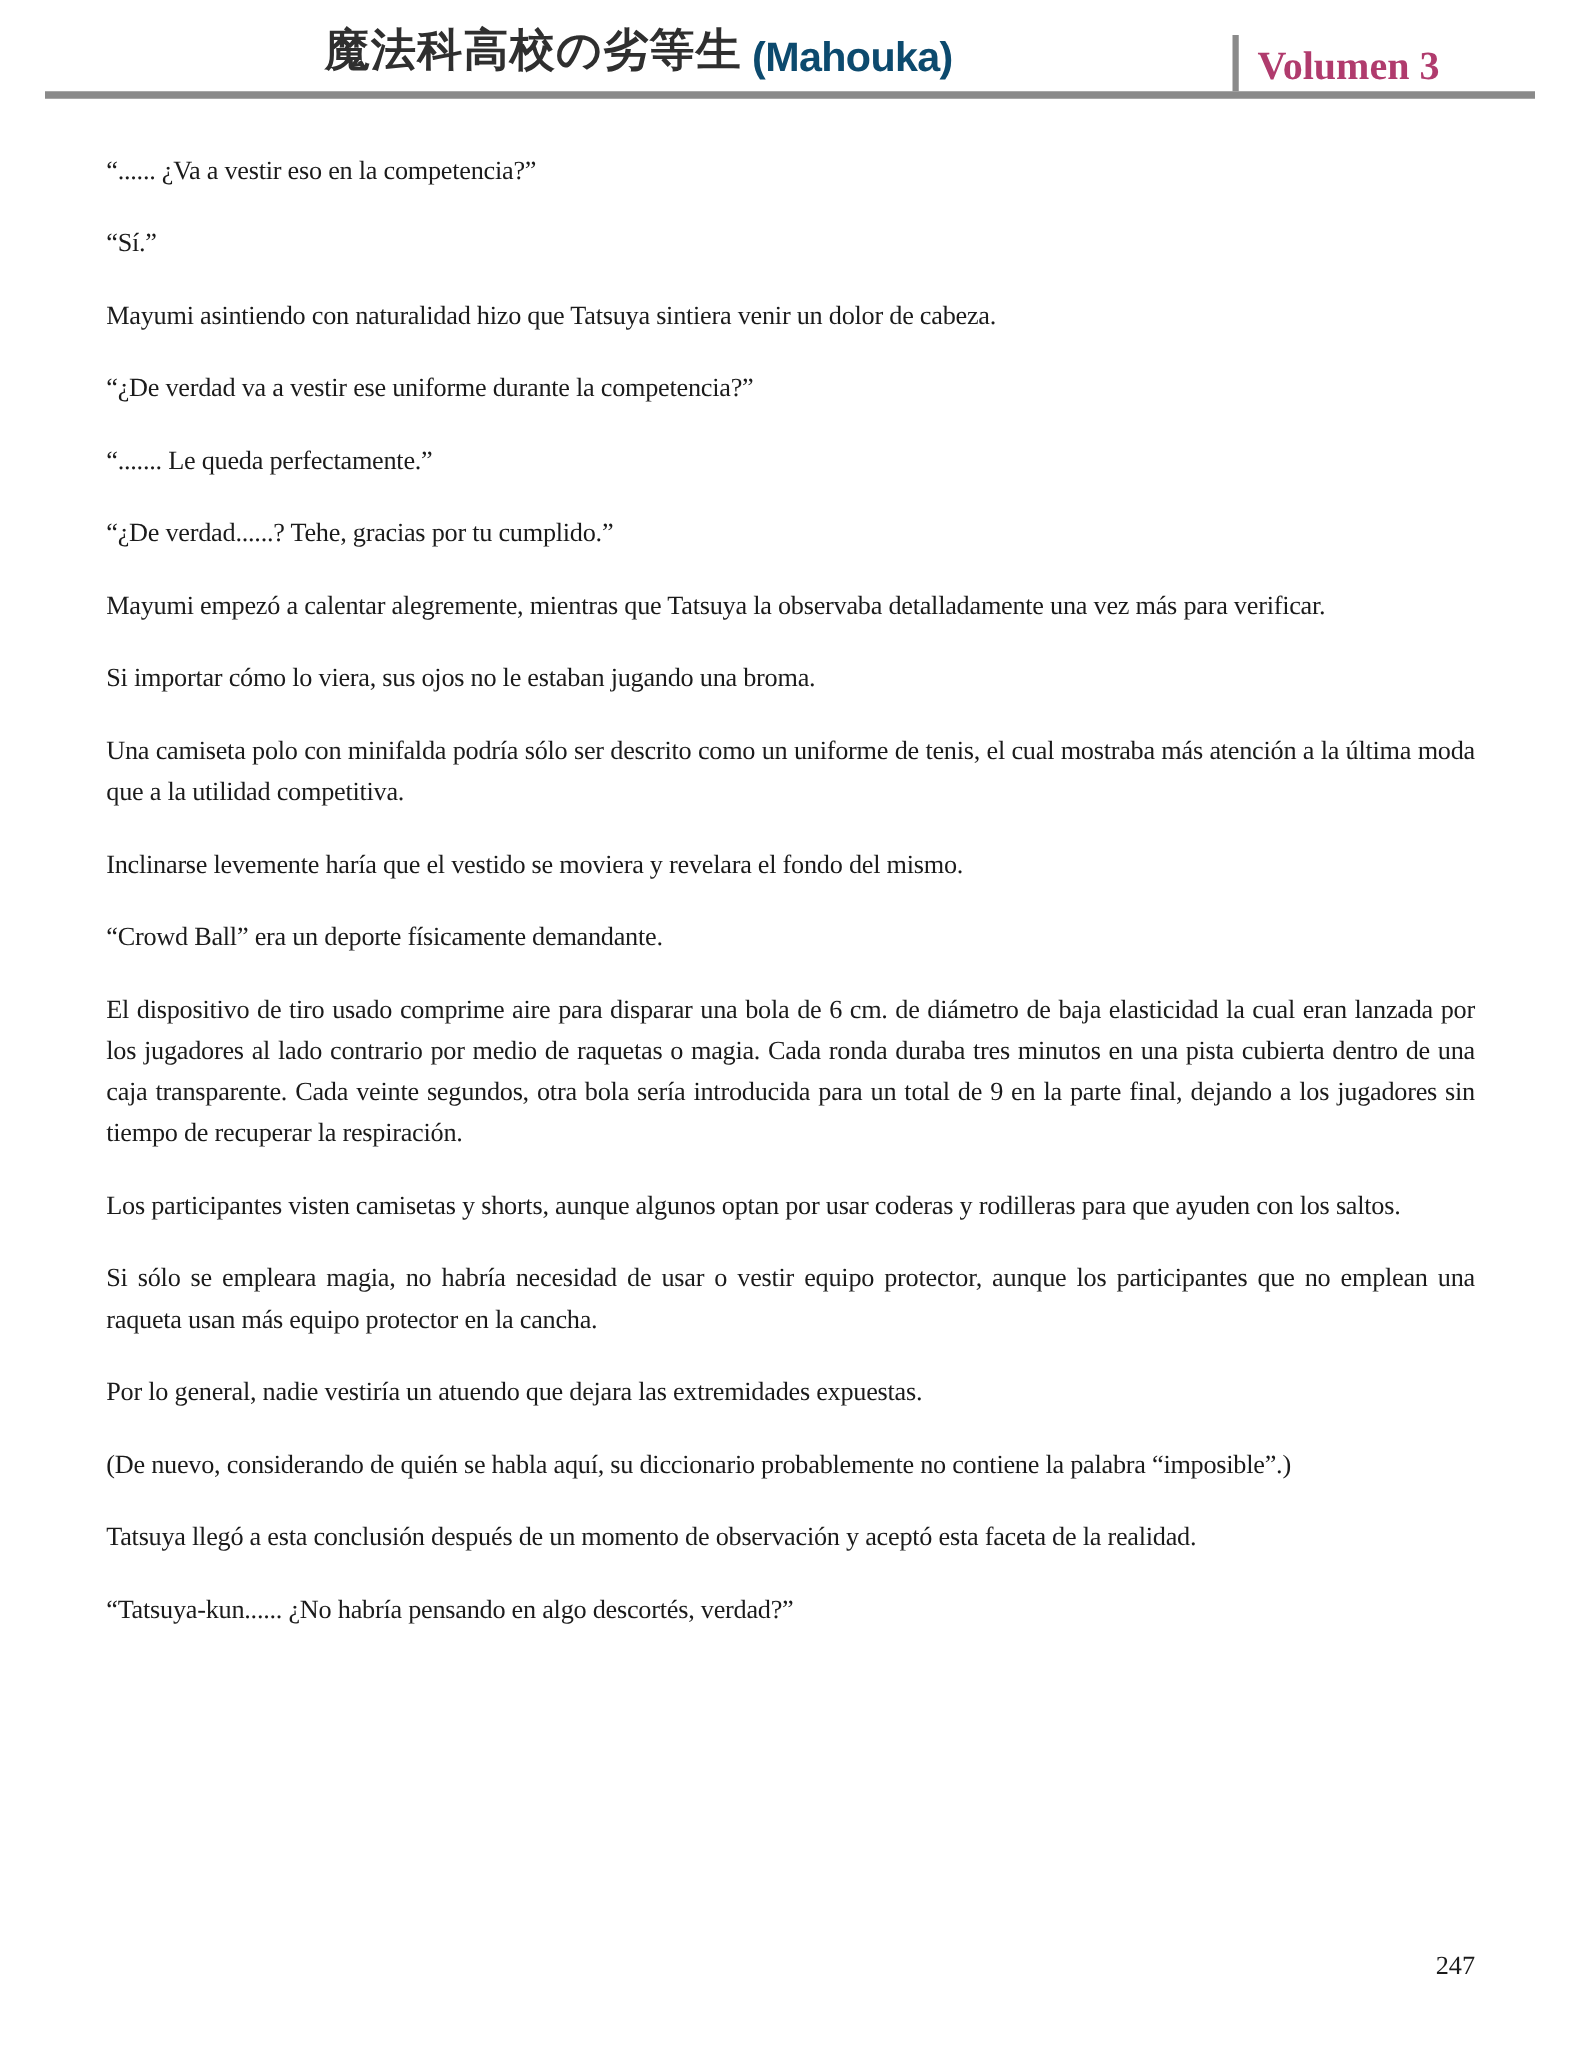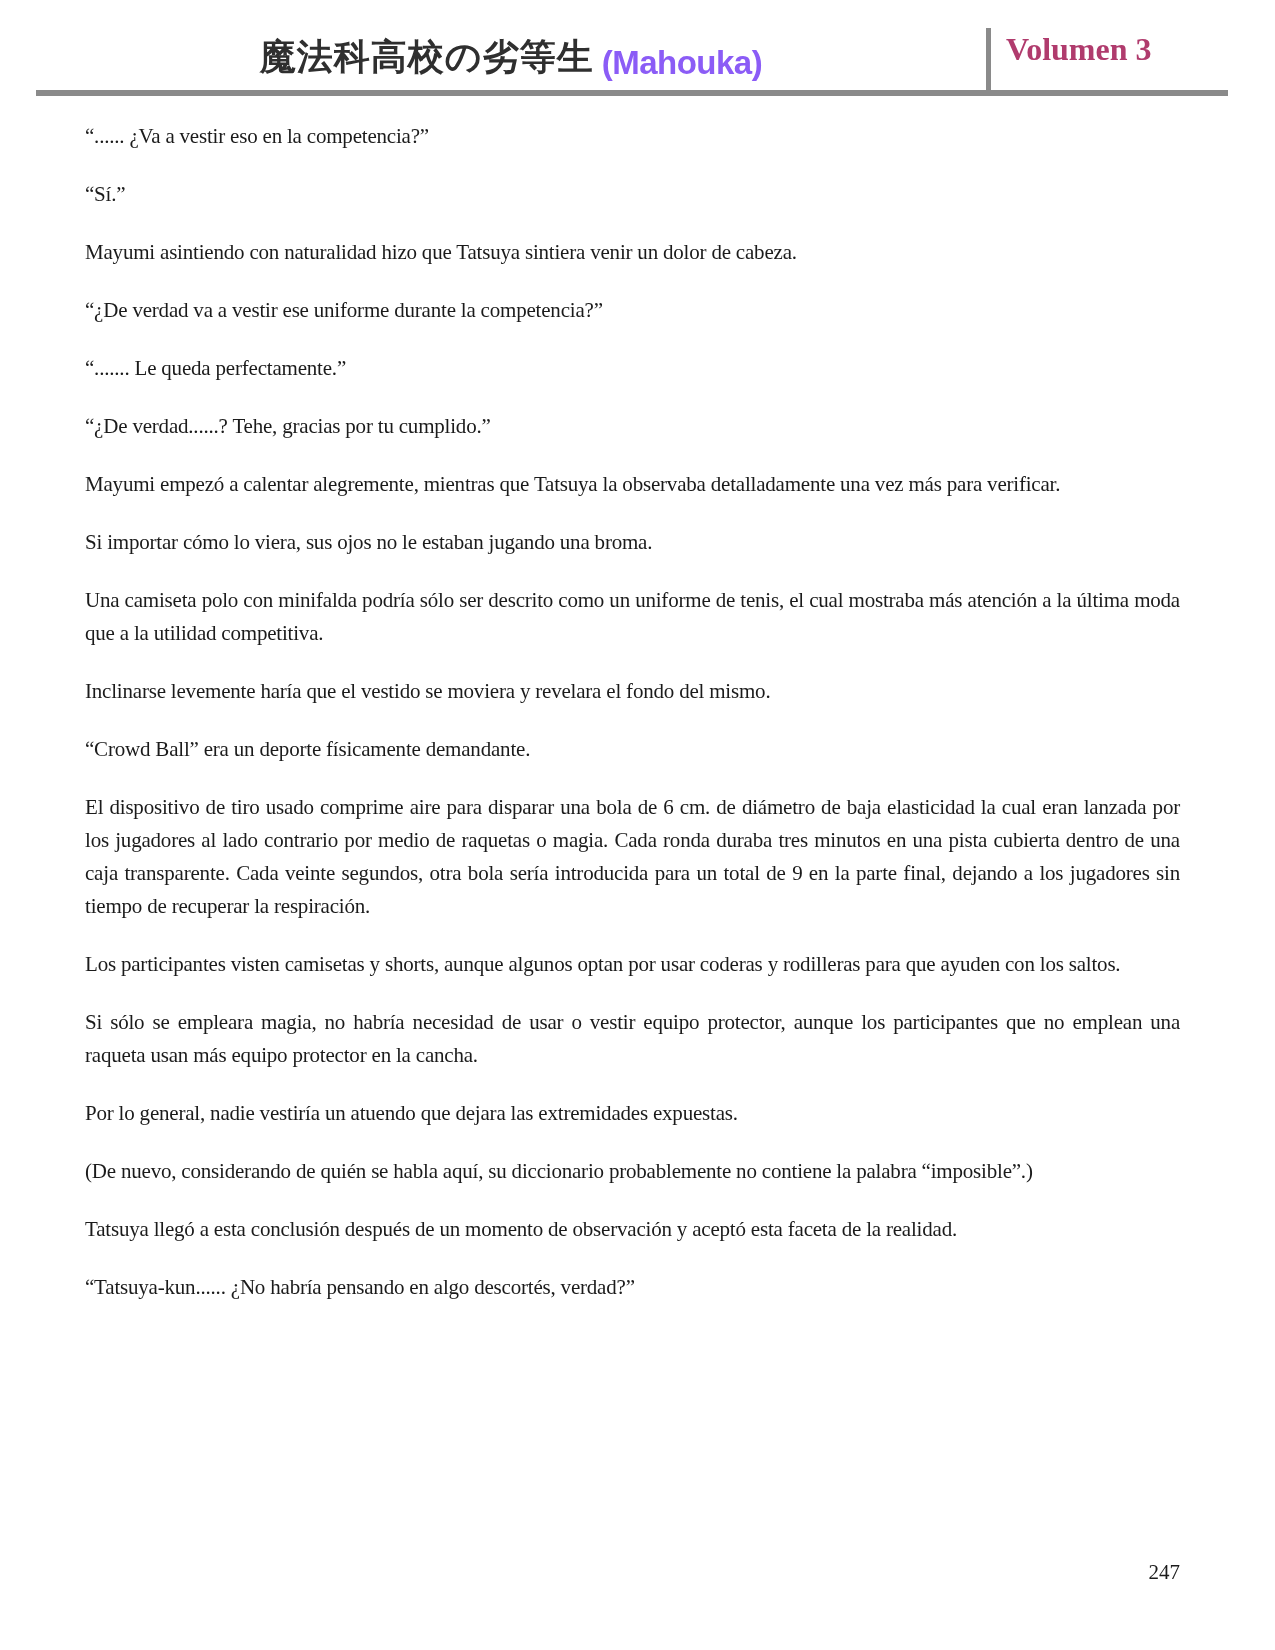--- a/index.html
+++ b/index.html
@@ -18,56 +18,56 @@
   
   .header {
     position: absolute;
     left: 36px;
     right: 47px;
     top: 0;
   }
   .header-row {
     display: flex;
     align-items: stretch;
-    height: 90px;
+    height: 73px;
   }
   .header-title-cell {
     flex: 1;
     display: flex;
     align-items: flex-end;
     justify-content: center;
     padding-bottom: 8px;
   }
   .jp-title {
     font-family: "Liberation Serif", "DejaVu Serif", serif;
     font-weight: bold;
     font-size: 36px;
     color: #2f2f2f;
     letter-spacing: 1px;
     white-space: nowrap;
   }
   .latin-title {
     font-family: "Liberation Sans", "DejaVu Sans", sans-serif;
     font-weight: bold;
     font-size: 33px;
-    color: #8b5cf6;
+    color: #0c4a6e;
     margin-left: 8px;
     letter-spacing: -0.5px;
   }
   .header-divider {
     width: 5px;
     background: #8a8a8a;
     margin-top: 28px;
   }
   .header-volume-cell {
     width: 222px;
     display: flex;
     align-items: flex-end;
     padding-left: 15px;
-    padding-bottom: 22px;
+    padding-bottom: 2px;
     text-align: right;
   }
   .volume-label {
     font-family: "Liberation Serif", "DejaVu Serif", serif;
     font-weight: bold;
     font-size: 32px;
     color: #b03b6d;
     white-space: nowrap;
   }
   .header-rule {

